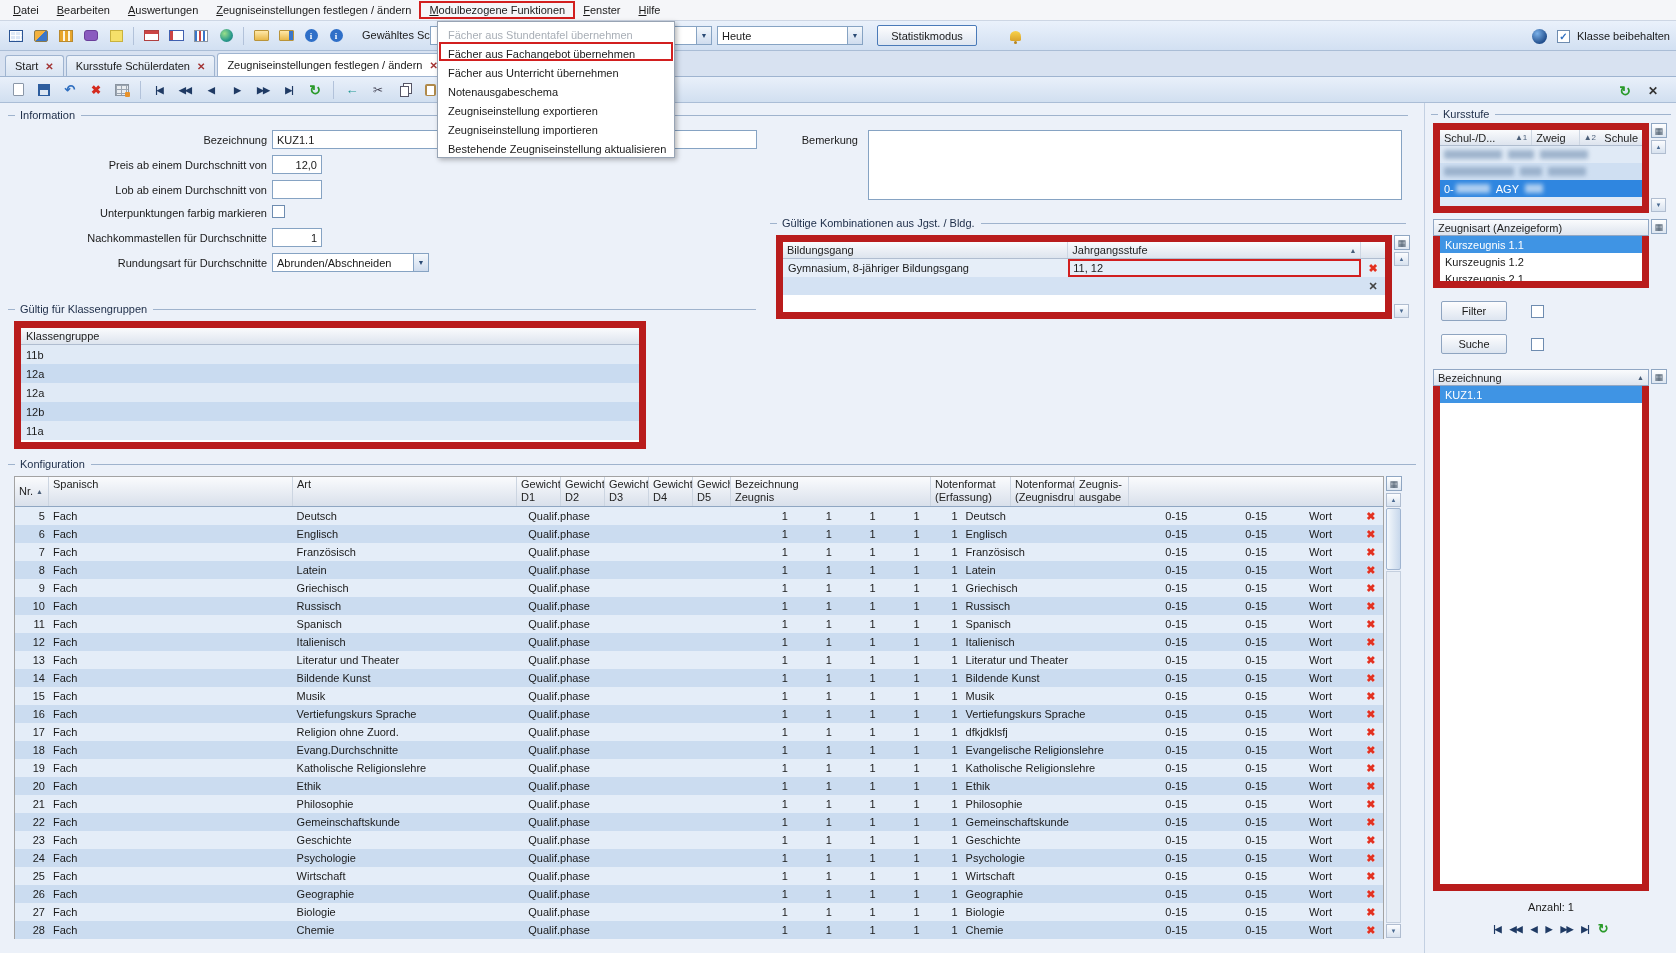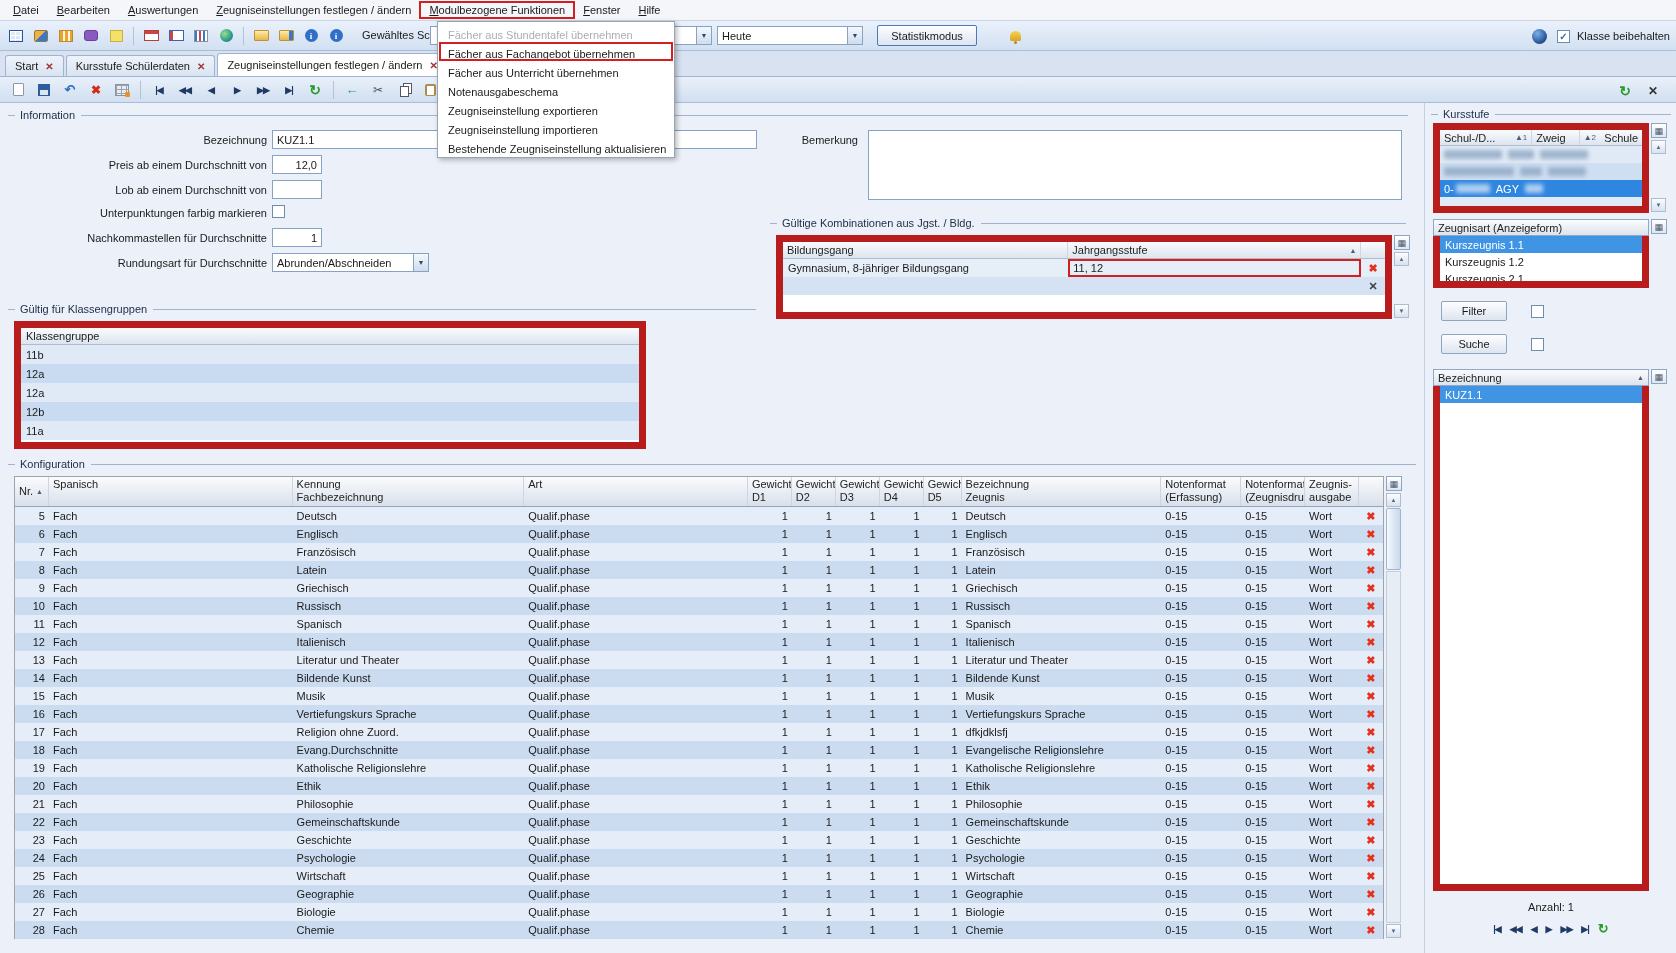--- a/index.html
+++ b/index.html
@@ -422,24 +422,20 @@
     <div class="sec" style="left:8px;top:355px;width:1408px">
       <span>Konfiguration</span>
     </div>
     <div class="ktable" style="left:14px;top:373px;width:1370px;height:463px">
       <div class="khead">
         <div class="khc kc1">
             <span>Nr.</span>
             <span class="sort">▲</span>
           </div>
         <div class="khc kc2"><span>Spanisch</span></div>
-        <div class="khc kc3">
-            <div>Kennung</div>
-            <div>Fachbezeichnung</div>
-          </div>
         <div class="khc kc4"><span>Art</span></div>
         <div class="khc kc5">
             <div>Gewicht</div>
             <div>D1</div>
           </div>
         <div class="khc kc6">
             <div>Gewicht</div>
             <div>D2</div>
           </div>
         <div class="khc kc7">

